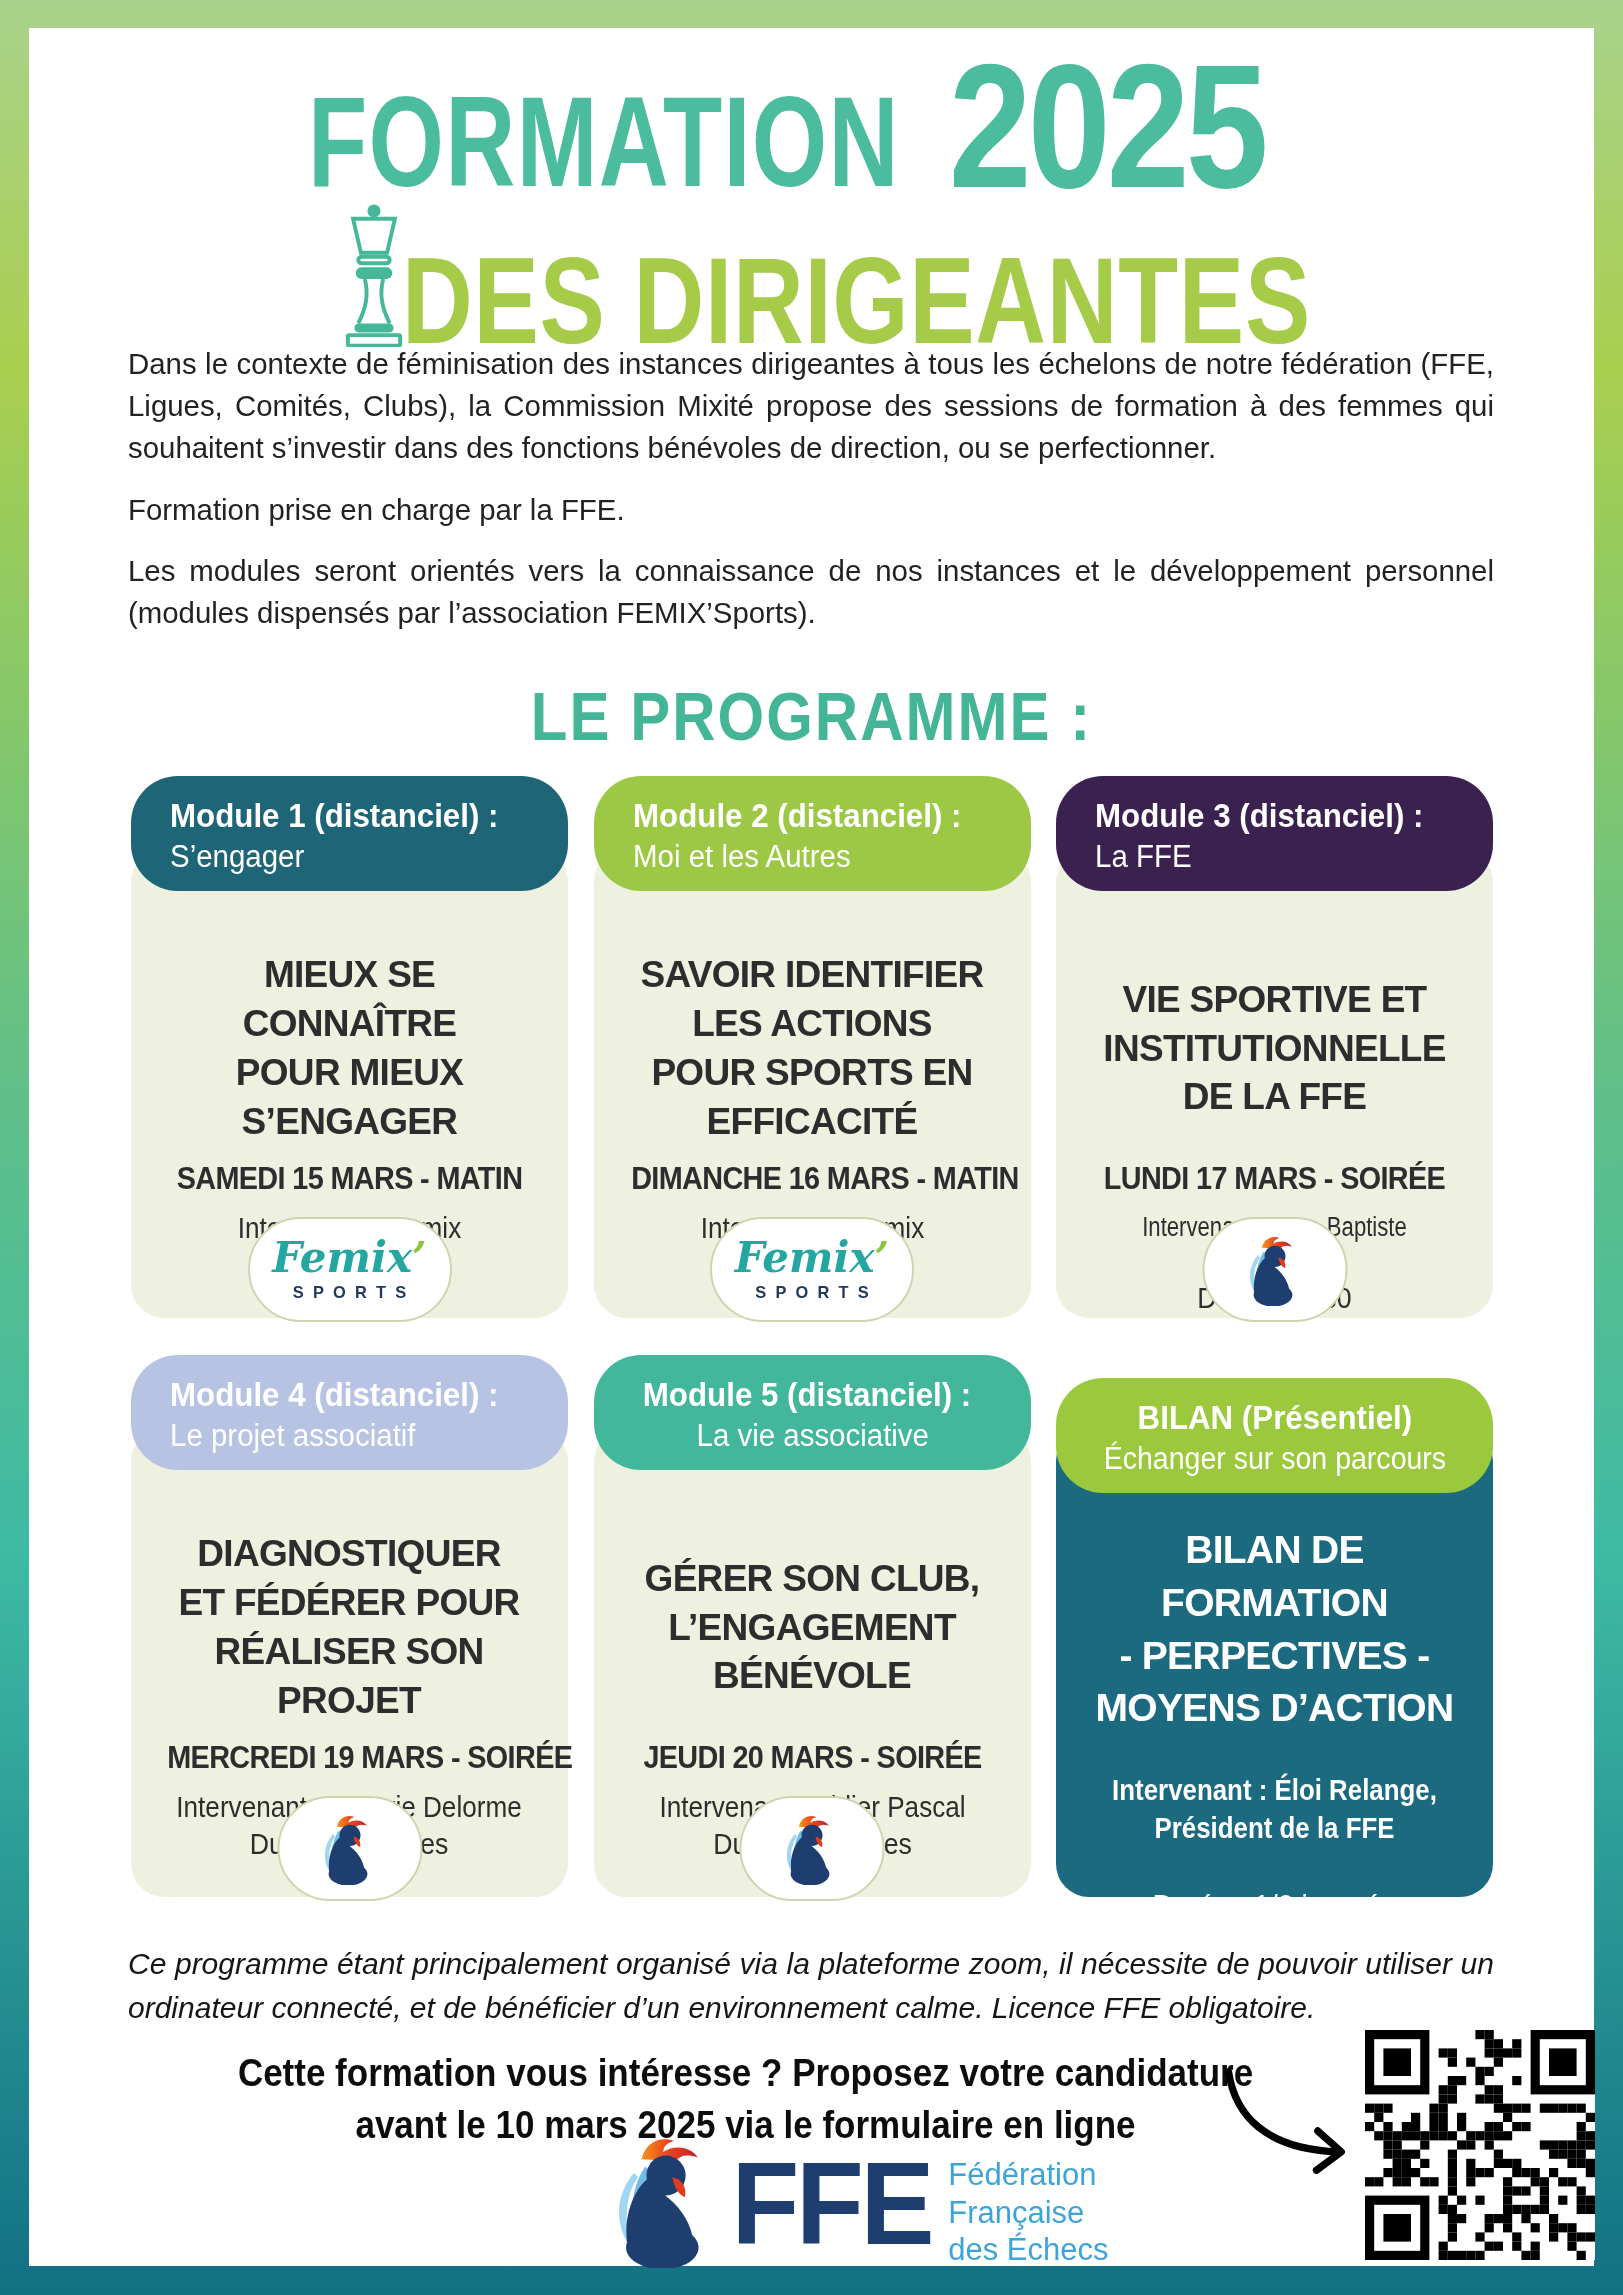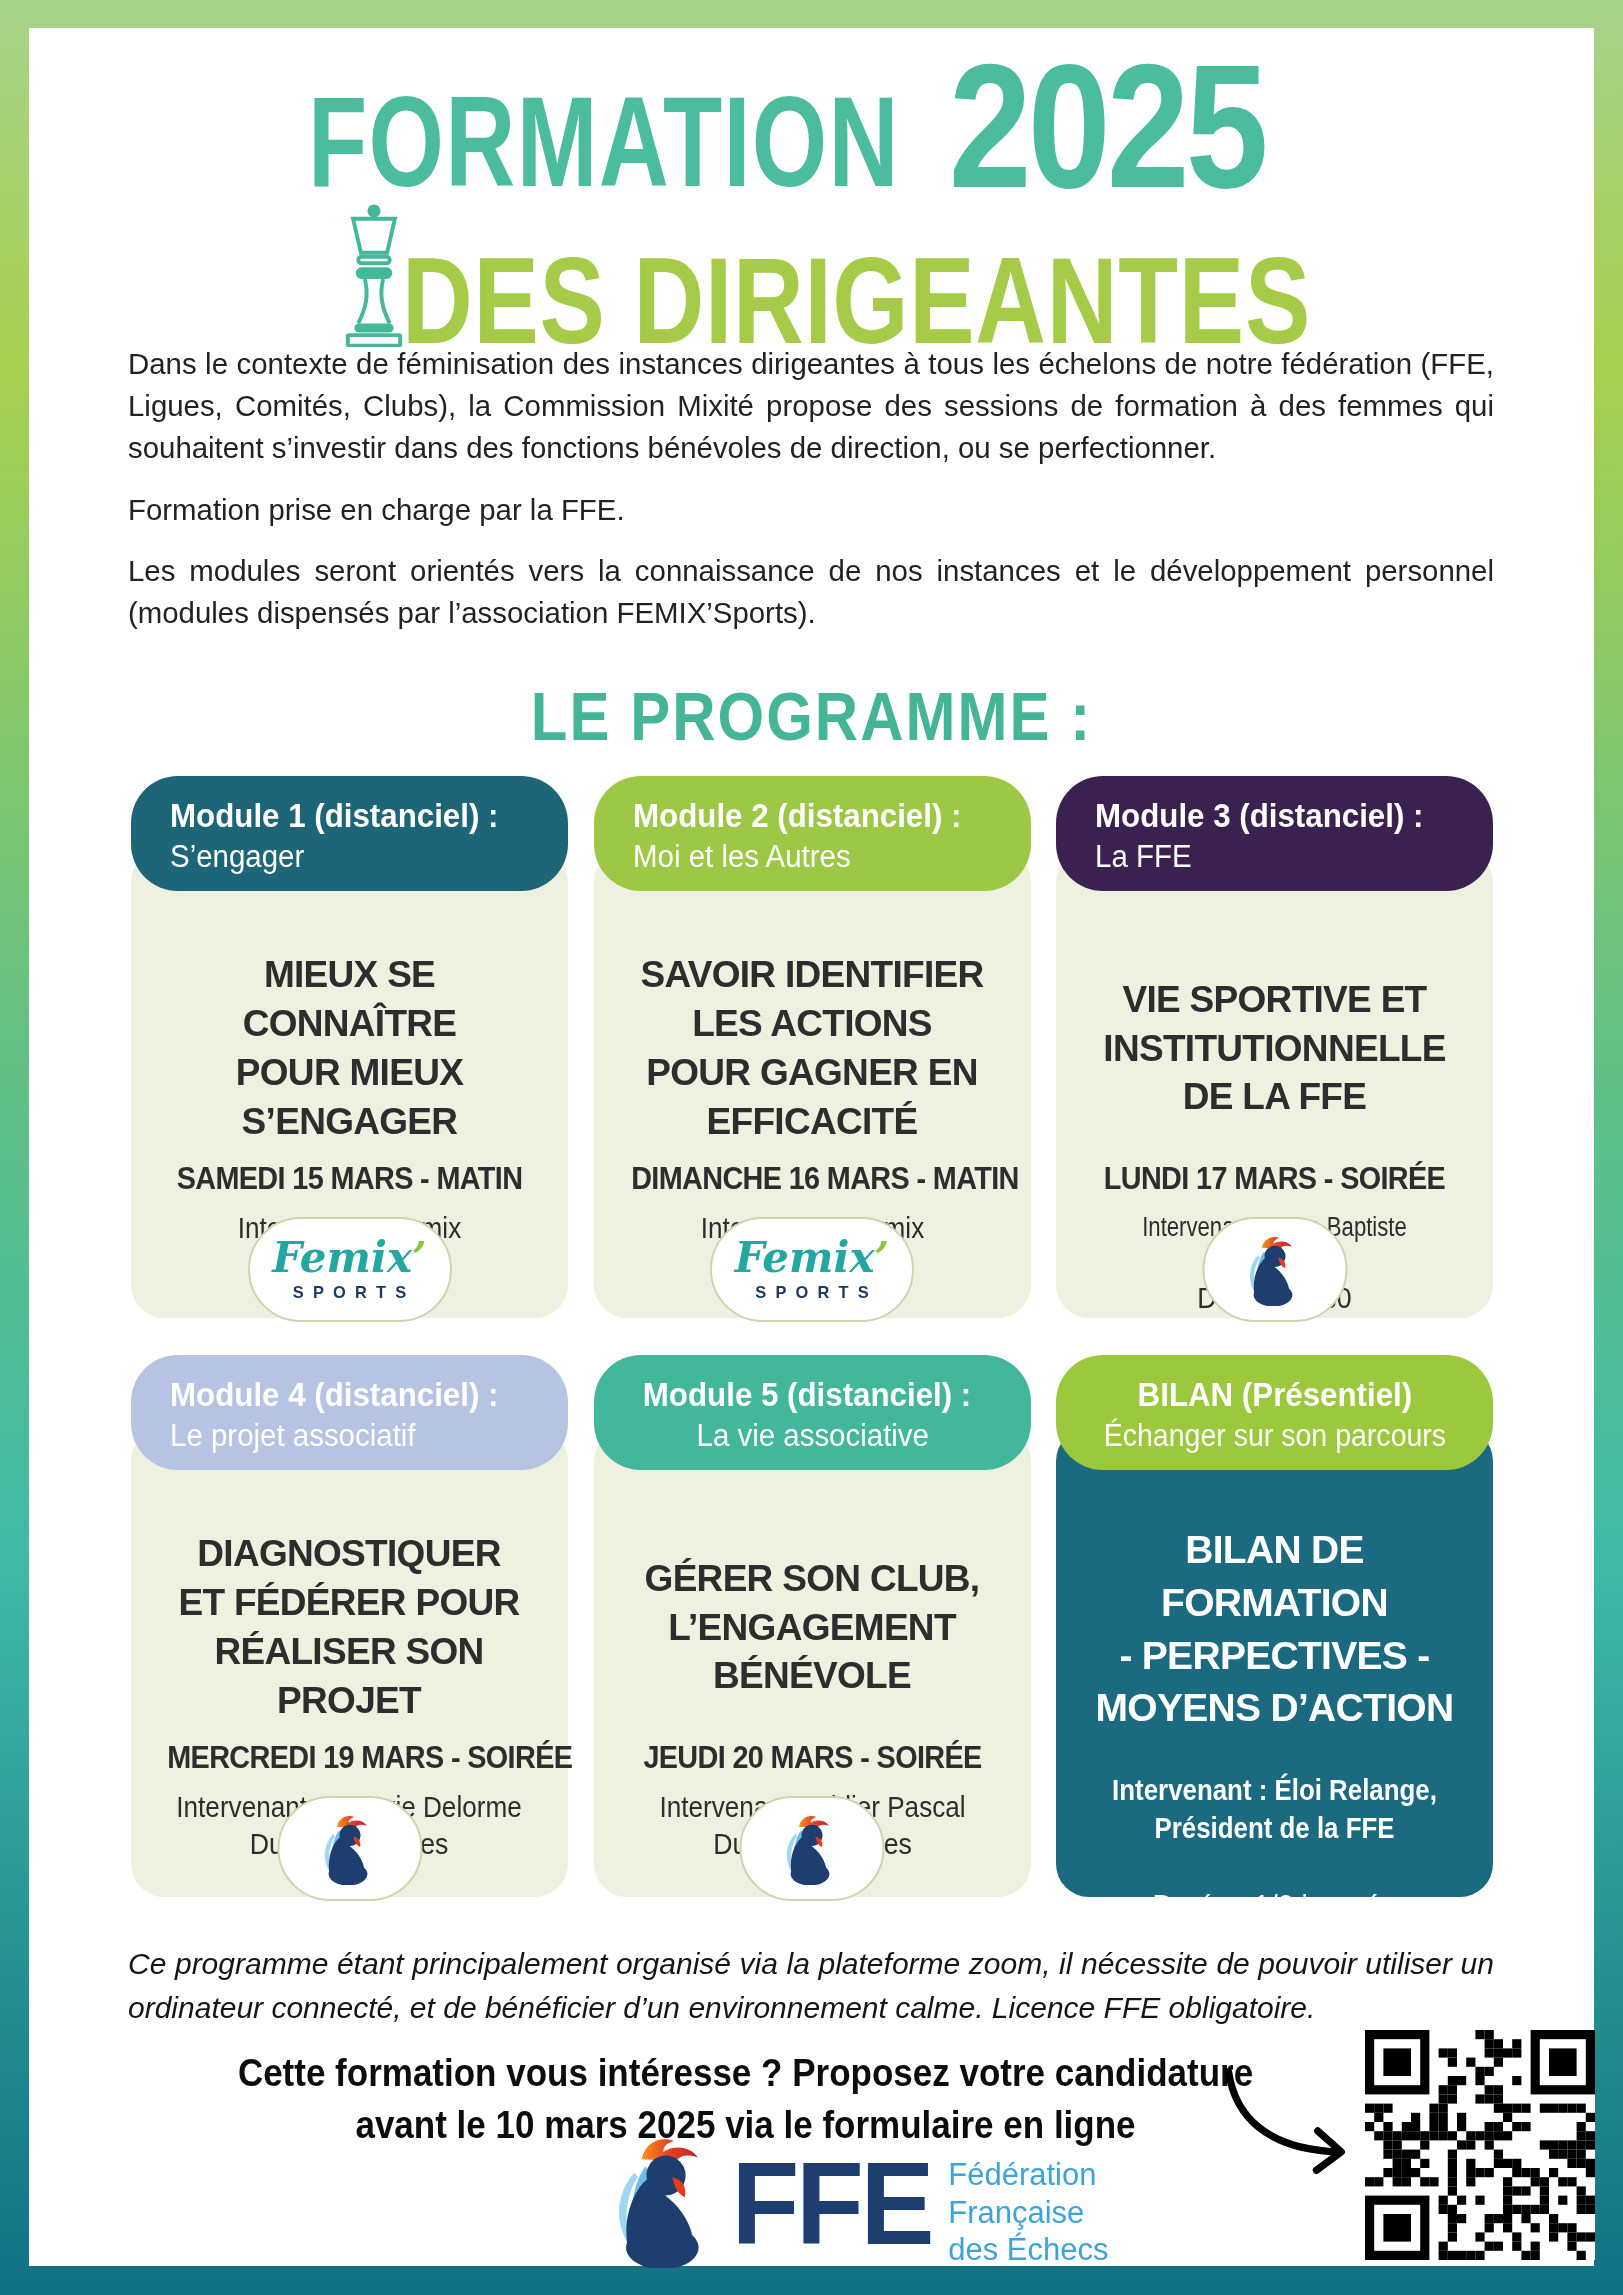--- a/index.html
+++ b/index.html
@@ -42,21 +42,21 @@
          box-sizing:border-box;padding:98px 17px 0;text-align:center;color:#2d2d2d;}
   .card-title{min-height:204px;display:flex;align-items:center;justify-content:center;
          font-size:37px;font-weight:700;line-height:1.32;white-space:pre-line;letter-spacing:-0.7px;}
   .card-date{font-size:32px;font-weight:700;margin-top:9.2px;white-space:nowrap;letter-spacing:-0.7px;
          transform:scaleX(.9);transform-origin:center;}
   .card-speaker{font-size:29px;margin-top:13px;white-space:pre-line;line-height:1.3;
          transform:scaleX(.9);transform-origin:center;}
   .card-speaker.long{font-size:27px;transform:scaleX(.82);}
   .card-duration{font-size:29px;margin-top:1.3px;transform:scaleX(.92);transform-origin:center;}
 
-  .card.bilan .card-header{text-align:center;padding:19.6px 19.6px 15.7px;}
+  .card.bilan .card-header{text-align:center;padding:19.6px 19.6px 15.7px;margin-top:23px;}
   .card.bilan .card-header .h1,.card.bilan .card-header .h2{transform:scaleX(.92);transform-origin:center;}
   .card.bilan .card-body{color:#ffffff;padding-top:77px;}
   .card.bilan .card-title{min-height:249px;font-size:39px;line-height:1.35;}
   .card.bilan .card-speaker{font-weight:700;font-size:29.4px;margin-top:17px;transform:scaleX(.88);}
   .card.bilan .card-duration{margin-top:42px;font-size:31px;}
 
   .logo-pill{position:absolute;left:50%;transform:translateX(-50%);bottom:-3.9px;background:#ffffff;
          border:2px solid #ccd5ae;border-radius:59px;display:flex;flex-direction:column;
          align-items:center;justify-content:center;z-index:3;}
   .femix-pill{width:200px;height:101px;}
@@ -145,21 +145,21 @@
     </article>
 
     <article class="card">
       <header class="card-header" style="background-color: rgb(156, 200, 69);">
         <div class="h1">Module 2 (distanciel) :</div>
         <div class="h2">Moi et les Autres</div>
       </header>
       <div class="card-body" style="background-color: rgb(238, 241, 224);">
         <div class="card-title">SAVOIR IDENTIFIER
 LES ACTIONS
-POUR GAGNER EN
+POUR SPORTS EN
 EFFICACITÉ</div>
         <div class="card-date">DIMANCHE 16 MARS - MATIN</div>
         <div class="card-speaker">Intervenant : Femix</div>
         <div class="card-duration">Durée : 3h30</div>
         <div class="logo-pill femix-pill">
           <div class="femix-name"><span>Femix</span><span class="femix-apos">’</span></div>
           <div class="femix-sub">SPORTS</div>
         </div>
       </div>
     </article>

